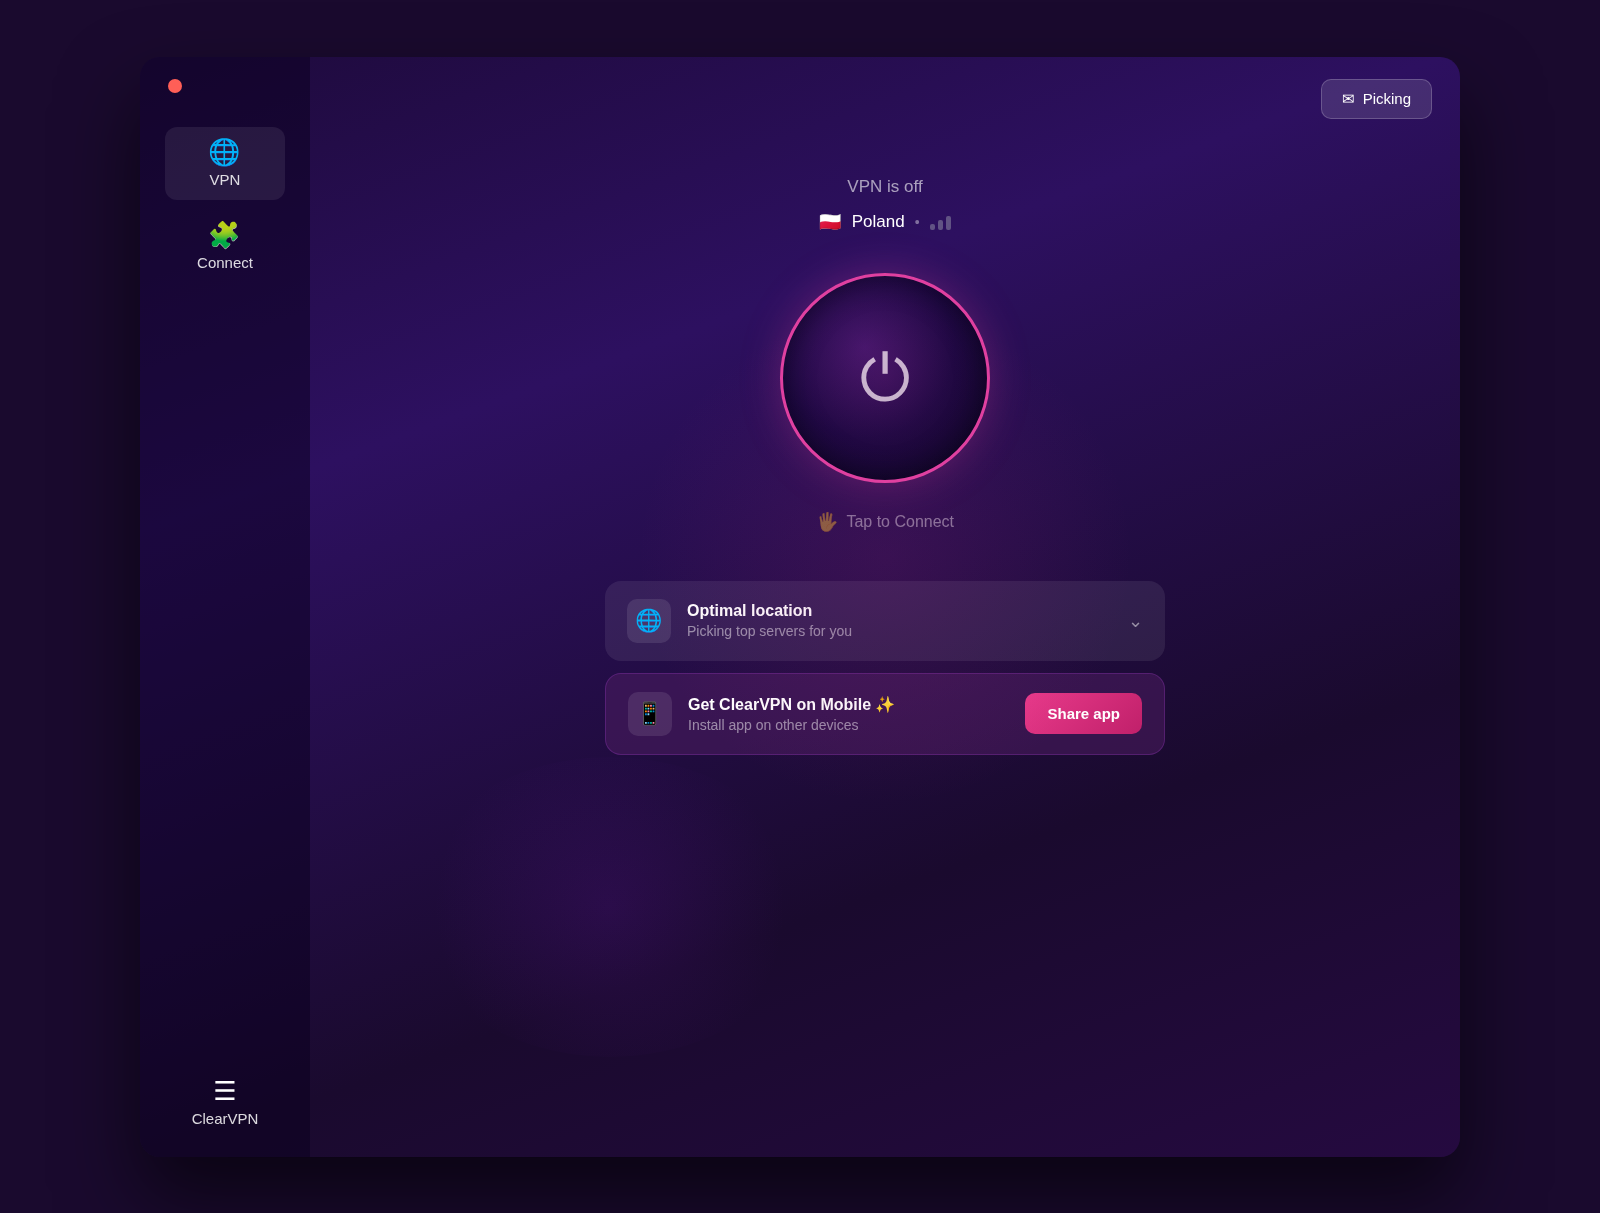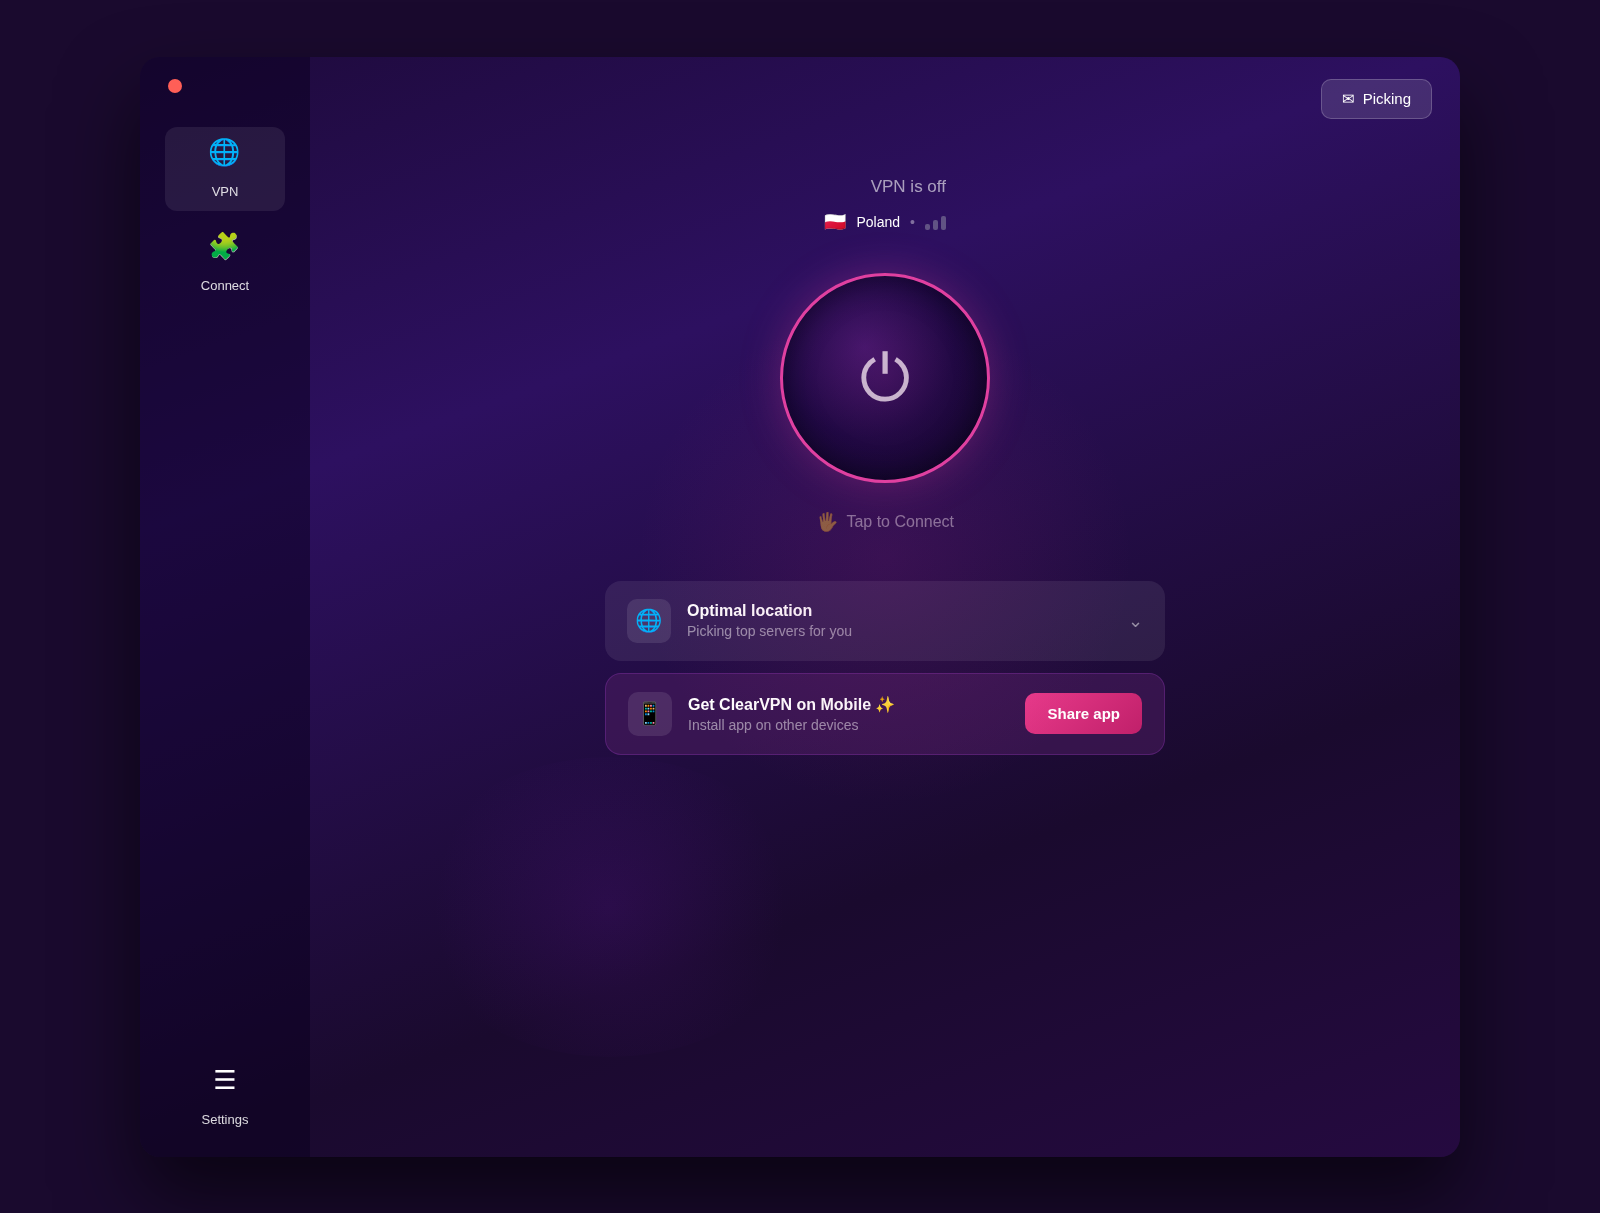--- a/index.html
+++ b/index.html
@@ -64,23 +64,22 @@
     }
 
     .sidebar-icon {
       color: white;
       font-size: 26px;
       line-height: 1;
     }
 
     .sidebar-label {
       color: rgba(255,255,255,0.85);
-      font-size: 13px;
+      font-size: 15px;
       font-weight: 500;
-      margin-top: 13px;
     }
 
     .sidebar-spacer {
       flex: 1;
     }
 
     .sidebar-bottom {
       padding-bottom: 30px;
     }
 
@@ -111,21 +110,21 @@
       font-size: 15px;
       font-weight: 500;
       z-index: 10;
     }
 
     
     .status-area {
       margin-top: 120px;
       display: flex;
       flex-direction: column;
-      align-items: flex-end;
+      align-items: center;
       gap: 14px;
     }
 
     .vpn-status-text {
       color: rgba(255,255,255,0.6);
       font-size: 17px;
       font-weight: 400;
     }
 
     .location-row {
@@ -133,21 +132,21 @@
       align-items: center;
       gap: 10px;
     }
 
     .flag {
       font-size: 18px;
     }
 
     .location-name {
       color: white;
-      font-size: 14px;
+      font-size: 17px;
       font-weight: 500;
     }
 
     .dot-separator {
       color: rgba(255,255,255,0.4);
       font-size: 14px;
     }
 
     .signal-bars {
       display: flex;
@@ -358,21 +357,21 @@
     </div>
     <div class="sidebar-item">
       <span class="sidebar-icon">🧩</span>
       <span class="sidebar-label">Connect</span>
     </div>
 
     <div class="sidebar-spacer"></div>
 
     <div class="sidebar-item sidebar-bottom">
       <span class="sidebar-icon">☰</span>
-      <span class="sidebar-label">Settings</span>
+      <span class="sidebar-label">ClearVPN</span>
     </div>
   </div>
 
   <div class="main-content">
 
     <div class="glow-center"></div>
     <div class="glow-bottom-left"></div>
 
     <button class="feedback-btn">
       <span>✉</span>

